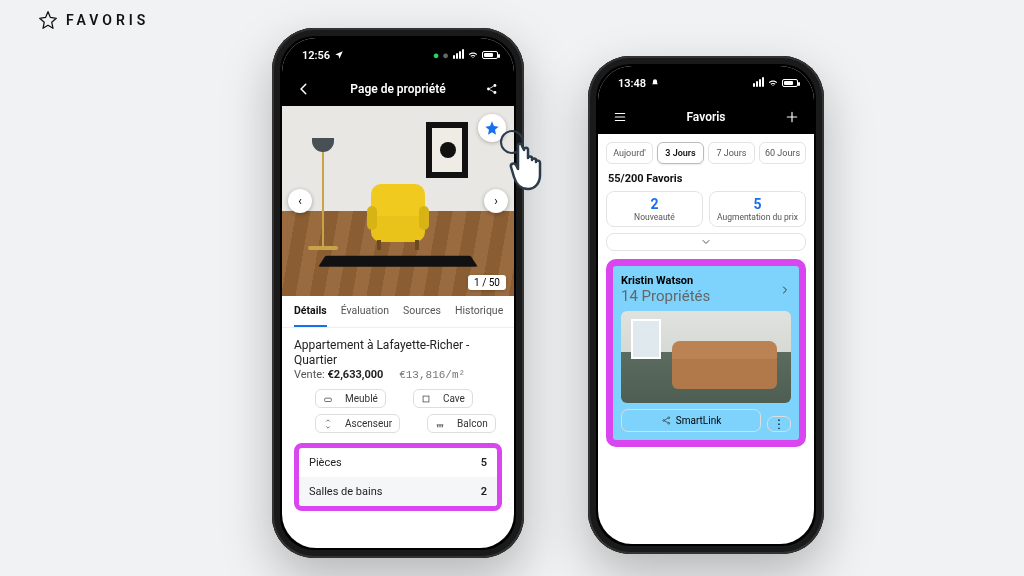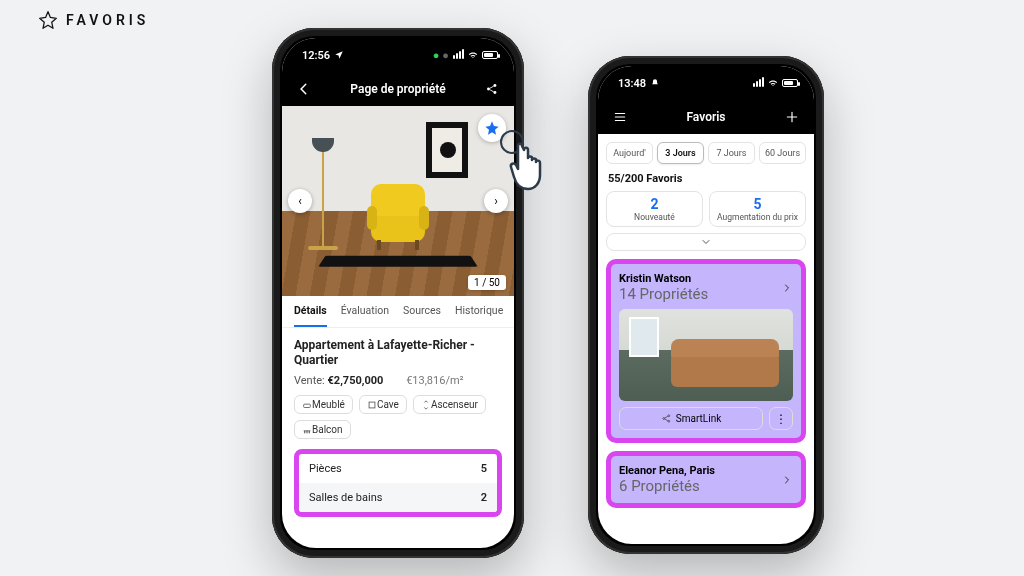--- a/index.html
+++ b/index.html
@@ -107,53 +107,53 @@
     background:#fff; font-size:10px; padding:2px 6px; border-radius:3px;
     box-shadow:0 1px 3px rgba(0,0,0,.2);
   }
   .tabs {
     display:flex; gap:14px; padding:8px 12px 0; font-size:10.5px; color:#555;
     border-bottom:1px solid #eee; overflow:hidden;
   }
   .tabs .tab { padding-bottom:8px; white-space:nowrap; }
   .tabs .tab.active { color:#111; font-weight:700; border-bottom:2px solid #176ef0; }
   .body { padding:10px 12px; font-size:11px; color:#222; flex:1; overflow:hidden; }
-  .title-line { font-weight:700; font-size:12px; line-height:1.25; margin-bottom:6px; }
+  .title-line { font-weight:400; font-size:12px; line-height:1.25; }
   .price-line { margin-bottom:8px; }
-  .price-line .lbl { color:#555; } .price-line .v1 { font-weight:700; } .price-line .v2 { color:#777; margin-left:20px; }
+  .price-line .lbl { color:#555; } .price-line .v1 { font-weight:700; } .price-line .v2 { color:#777; margin-left:13px;font-family:Liberation Mono, monospace; }
   .chips { display:flex; flex-wrap:wrap; gap:6px; margin-bottom:10px; }
-  .chip { border:1px solid #ddd; border-radius:6px; padding:3px 7px; font-size:10px; display:flex; align-items:center; gap:0; color:#333; }
+  .chip { border:1px solid #ddd; border-radius:6px; padding:3px 7px; font-size:10px; display:flex; align-items:center; gap:12px; color:#333;margin-left:21px; }
   .chip svg { width:10px; height:10px; stroke:#555; fill:none; stroke-width:2; }
   .spec-table { border:5px solid #d946ef; border-radius:8px; overflow:hidden; }
   .spec-row { display:flex; justify-content:space-between; padding:8px 10px; font-size:11px; }
   .spec-row:nth-child(even) { background:#f5f6f7; }
   .spec-row .val { font-weight:600; }
 
   
   .segmented { display:flex; gap:4px; padding:8px; }
   .seg { flex:1; text-align:center; font-size:9px; color:#555; border:1px solid #e3e3e3; border-radius:6px; padding:5px 2px; }
   .seg.active { background:#fff; border-color:#bbb; color:#111; font-weight:600; box-shadow:0 1px 2px rgba(0,0,0,.08); }
   .count-line { padding:0 10px 6px; font-size:11px; font-weight:700; color:#111; }
   .stat-row { display:flex; gap:6px; padding:0 8px 6px; }
   .stat { flex:1; border:1px solid #e3e3e3; border-radius:8px; text-align:center; padding:4px 2px; }
   .stat .num { color:#176ef0; font-weight:700; font-size:14px; }
   .stat .lbl { font-size:8.5px; color:#555; }
   .expander { margin:0 8px 8px; border:1px solid #e3e3e3; border-radius:8px; height:18px; display:flex; align-items:center; justify-content:center; font-size:10px; color:#555; }
-  .card { margin:0 8px 8px; border:5px solid #d946ef; border-radius:10px; padding:8px; background:#c4b5fd; }
+  .card { margin:0 8px 8px; border:7px solid #d946ef; border-radius:10px; padding:8px; background:#7dd3fc; }
   .card-head { display:flex; justify-content:space-between; align-items:center; }
   .card-head .name { font-size:11px; font-weight:700; }
   .card-head .sub { font-size:15px; color:#666; }
   .card-img {
     margin-top:6px; height:92px; border-radius:6px; overflow:hidden; position:relative;
     background: linear-gradient(180deg,#e0e2df 0%, #d7d9d4 45%, #5b6b60 45%, #4e5e53 100%);
   }
   .card-img .sofa { position:absolute; left:30%; right:8%; bottom:14px; height:36px; background:#b1784a; border-radius:8px 8px 6px 6px; }
   .card-img .sofa::before { content:""; position:absolute; left:0; right:0; top:-12px; height:18px; background:#bb8253; border-radius:8px 8px 0 0; }
   .card-img .win { position:absolute; left:6%; top:8px; width:30px; height:40px; background:#dfe9ee; border:2px solid #fff; }
-  .card-actions { display:flex; gap:6px; margin-top:6px; }
+  .card-actions { display:flex; gap:6px; margin-top:6px;align-items:flex-end; }
   .smartlink { flex:1; border:1px solid #ddd; border-radius:7px; font-size:10px; display:flex; align-items:center; justify-content:center; gap:4px; padding:5px; }
   .kebab { width:24px; border:1px solid #ddd; border-radius:7px; display:flex; align-items:center; justify-content:center; font-size:12px; }
 
   
   .cursor {
     position:absolute; top:130px; left:500px; z-index:100;
   }
   .bars span { display:inline-block; width:2px; background:#fff; margin-left:1px; border-radius:1px; }
   .battery { width:16px; height:8px; border:1px solid #fff; border-radius:2px; position:relative; }
   .battery::after { content:""; position:absolute; right:-3px; top:2px; width:2px; height:4px; background:#fff; border-radius:1px; }
@@ -239,21 +239,21 @@
       <div class="tabs">
         <div class="tab active">Détails</div>
         <div class="tab">Évaluation</div>
         <div class="tab">Sources</div>
         <div class="tab">Historique</div>
       </div>
       <div class="body">
         <div class="title-line">Appartement à Lafayette-Richer - Quartier</div>
         <div class="price-line">
           <span class="lbl">Vente:</span>
-          <span class="v1">€2,750,000</span>
+          <span class="v1">€2,633,000</span>
           <span class="v2">€13,816/m²</span>
         </div>
         <div class="chips">
           <div class="chip">
               <svg viewBox="0 0 24 24">
                 <rect x="4" y="10" width="16" height="8" rx="2"></rect>
               </svg>
               <span>Meublé</span>
             </div>
           <div class="chip">
@@ -364,31 +364,20 @@
                 <circle cx="6" cy="12" r="2" fill="none" stroke="#333" stroke-width="1.5"></circle>
                 <circle cx="17" cy="6" r="2" fill="none" stroke="#333" stroke-width="1.5"></circle>
                 <circle cx="17" cy="18" r="2" fill="none" stroke="#333" stroke-width="1.5"></circle>
                 <path d="M8 11l7-4M8 13l7 4" stroke="#333" stroke-width="1.5"></path>
               </svg>
             <span>SmartLink</span>
           </div>
           <div class="kebab">⋮</div>
         </div>
       </div>
-      <div class="card">
-        <div class="card-head">
-          <div>
-            <div class="name">Eleanor Pena, Paris</div>
-            <div class="sub">6 Propriétés</div>
-          </div>
-          <svg width="12" height="12" viewBox="0 0 24 24">
-              <path d="M9 6l6 6-6 6" stroke="#333" stroke-width="2" fill="none" stroke-linecap="round"></path>
-            </svg>
-        </div>
-      </div>
     </div>
   </div>
 
   <div class="cursor">
     <svg width="56" height="64" viewBox="0 0 56 64">
       <circle cx="12" cy="12" r="11" fill="none" stroke="#2c3a4a" stroke-width="2"></circle>
       <path d="M24 20c0-3 4-3 4 0v8c0-2 4-2 4 0v2c0-2 4-2 4 0v2c0-2 4-2 4 1v12c0 8-5 14-12 14s-12-5-14-12l-3-10c-1-3 3-5 5-2l2 4V16c0-3 4-3 4 0z" fill="#fff" stroke="#2c3a4a" stroke-width="2.5" stroke-linejoin="round"></path>
     </svg>
   </div>
 

